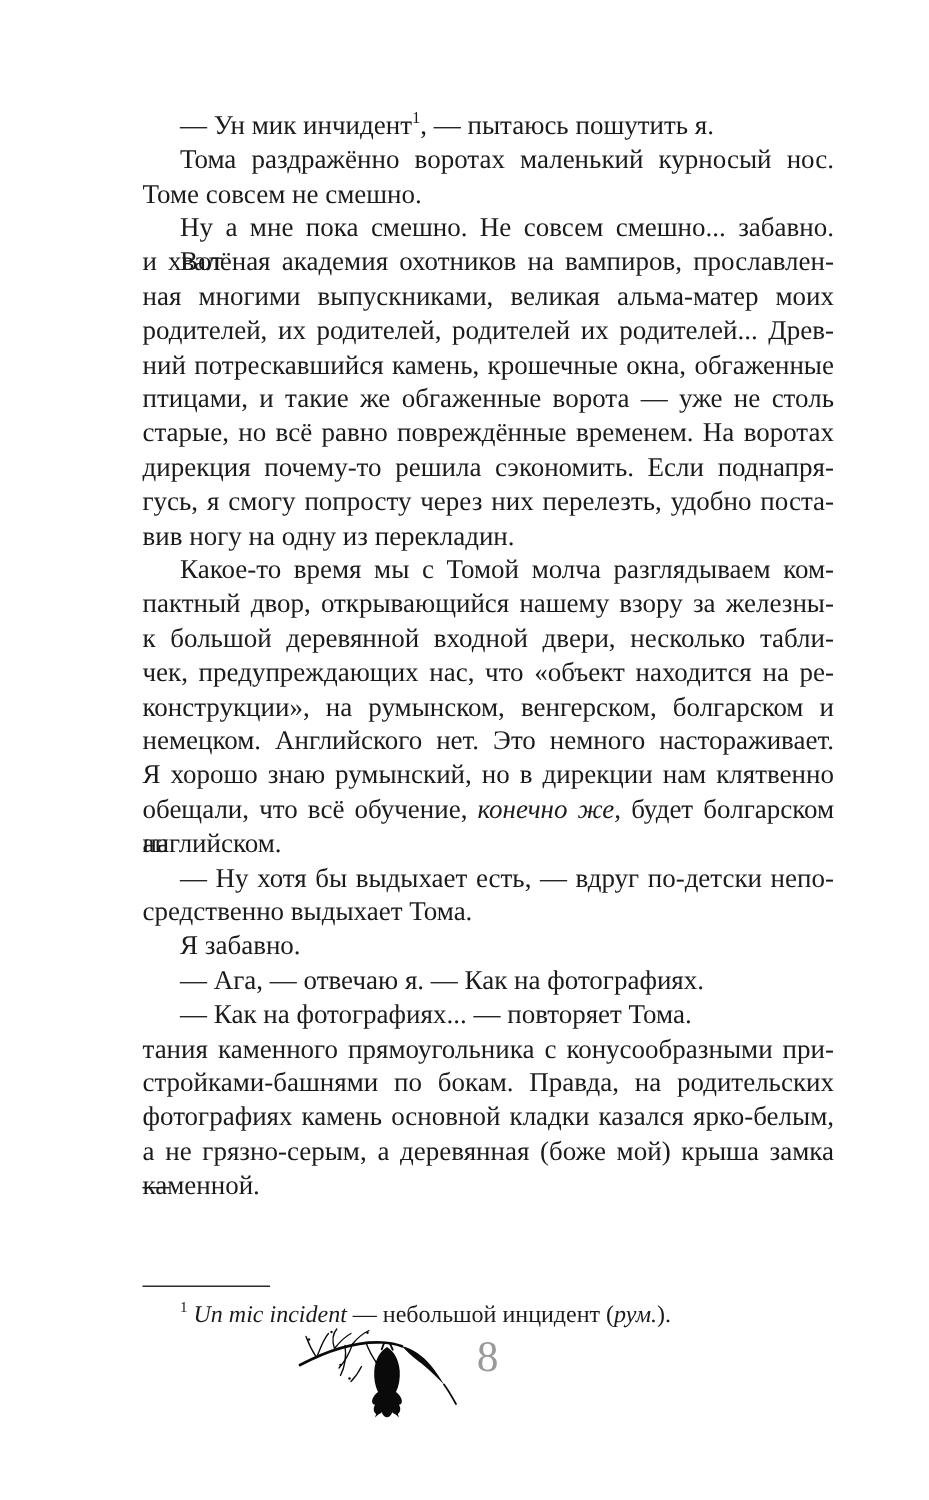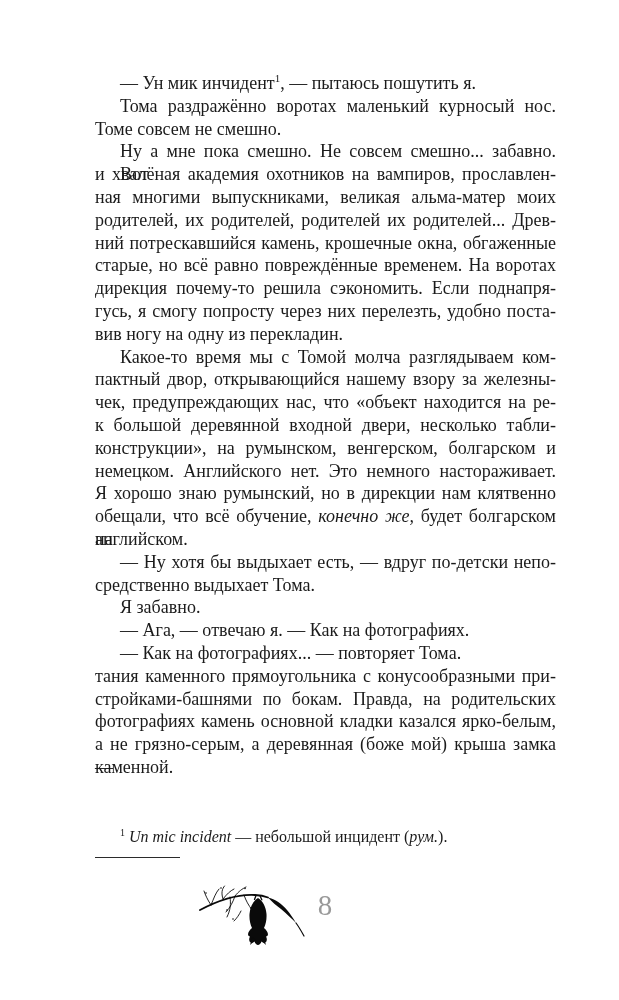--- a/index.html
+++ b/index.html
@@ -24,21 +24,21 @@
   .line.just { text-align: justify; text-align-last: justify; text-justify: inter-word; }
   .line.first { padding-left: 25px; }
   em { font-style: italic; }
   sup { font-size: 11px; line-height: 0; vertical-align: super; }
   .footnote-rule {
     position: absolute; left: 95px; top: 857px;
     width: 85px; height: 0;
     border-top: 1.5px solid #2b2b2b;
   }
   .footnote {
-    position: absolute; left: 95px; top: 826px; width: 461px;
+    position: absolute; left: 95px; top: 866px; width: 461px;
     font-size: 16px; line-height: 21px;
     padding-left: 25px; box-sizing: border-box;
   }
   .footnote sup { font-size: 10px; }
   .page-number {
     position: absolute; left: 305px; top: 888px; width: 40px;
     text-align: center;
     font-size: 29px; line-height: 34px;
     color: #9a9a9a;
   }
@@ -56,30 +56,31 @@
       <div>
         <div class="line first just"><span>Тома раздражённо воротах маленький курносый нос.</span></div>
         <div class="line"><span>Томе совсем не смешно.</span></div>
       </div>
       <div>
         <div class="line first just"><span>Ну а мне пока смешно. Не совсем смешно... забавно. Вот</span></div>
         <div class="line just"><span>и хвалёная академия охотников на вампиров, прославлен-</span></div>
         <div class="line just"><span>ная многими выпускниками, великая альма-матер моих</span></div>
         <div class="line just"><span>родителей, их родителей, родителей их родителей... Древ-</span></div>
         <div class="line just"><span>ний потрескавшийся камень, крошечные окна, обгаженные</span></div>
+        <div class="line just"><span>птицами, и такие же обгаженные ворота — уже не столь</span></div>
         <div class="line just"><span>старые, но всё равно повреждённые временем. На воротах</span></div>
         <div class="line just"><span>дирекция почему-то решила сэкономить. Если поднапря-</span></div>
         <div class="line just"><span>гусь, я смогу попросту через них перелезть, удобно поста-</span></div>
         <div class="line"><span>вив ногу на одну из перекладин.</span></div>
       </div>
       <div>
         <div class="line first just"><span>Какое-то время мы с Томой молча разглядываем ком-</span></div>
         <div class="line just"><span>пактный двор, открывающийся нашему взору за железны-</span></div>
+        <div class="line just"><span>к большой деревянной входной двери, несколько табли-</span></div>
         <div class="line just"><span>чек, предупреждающих нас, что «объект находится на ре-</span></div>
-        <div class="line just"><span>к большой деревянной входной двери, несколько табли-</span></div>
         <div class="line just"><span>конструкции», на румынском, венгерском, болгарском и</span></div>
         <div class="line just"><span>немецком. Английского нет. Это немного настораживает.</span></div>
         <div class="line just"><span>Я хорошо знаю румынский, но в дирекции нам клятвенно</span></div>
         <div class="line just"><span>обещали, что всё обучение, </span><em>конечно же,</em><span> будет болгарском на</span></div>
         <div class="line"><span>английском.</span></div>
       </div>
       <div>
         <div class="line first just"><span>— Ну хотя бы выдыхает есть, — вдруг по-детски непо-</span></div>
         <div class="line"><span>средственно выдыхает Тома.</span></div>
       </div>

